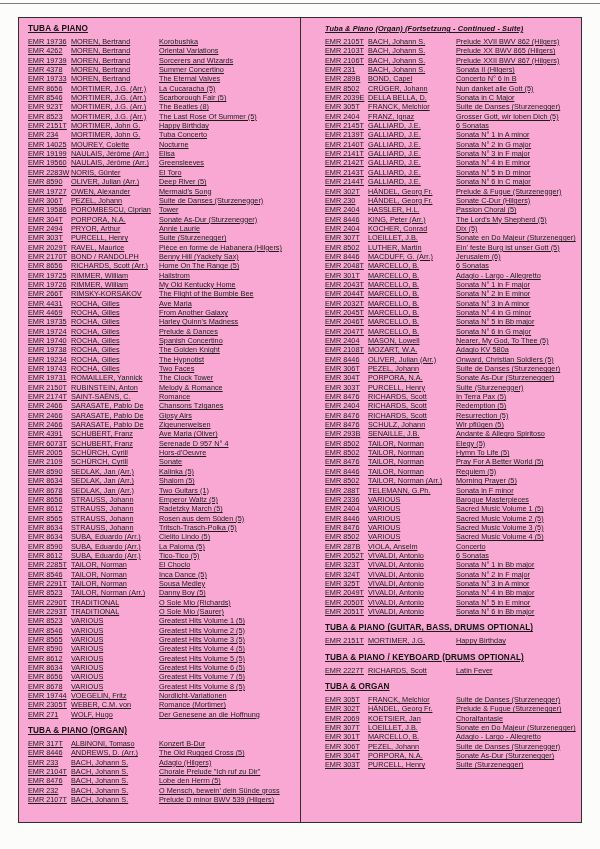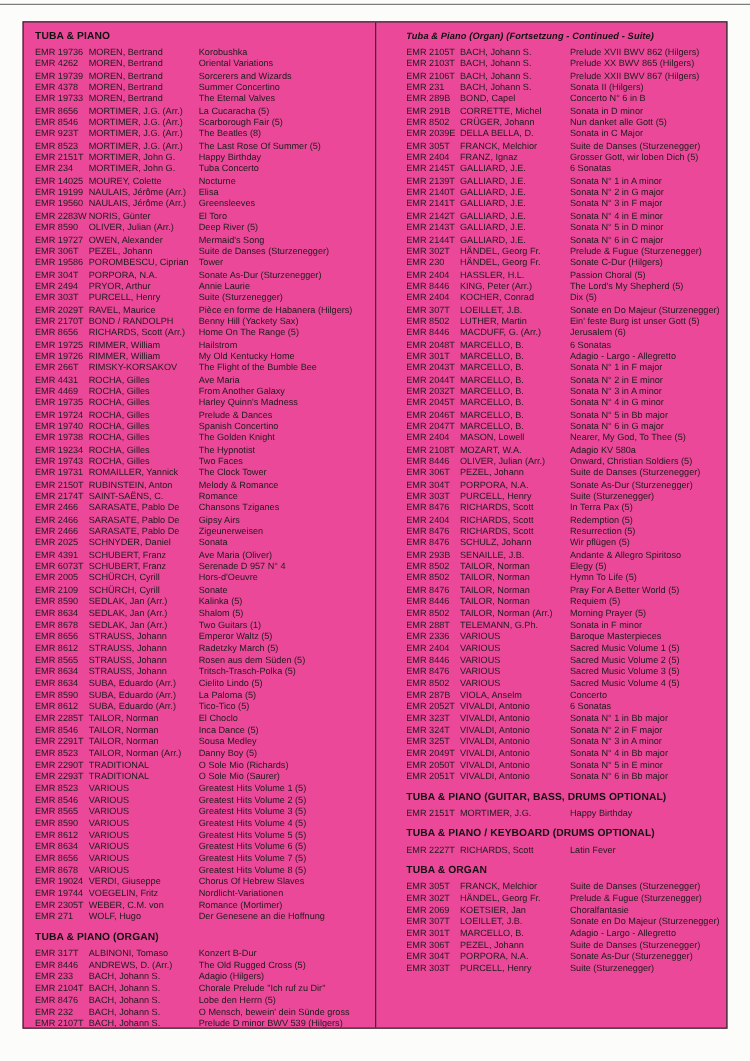--- a/index.html
+++ b/index.html
@@ -12,23 +12,24 @@
     overflow:hidden;
   }
   .page-edge-line {
     position:absolute; top:3px; left:0; width:600px;
     border-top:1.5px solid #7d7d7d;
   }
   .catalog-box {
     position:absolute; left:18px; top:17px;
     width:564px; height:806px;
     border:1.3px solid #2f2f2f;
-    background:#ec4899;
+    background:#f9a8d4;
     box-sizing:border-box;
     display:flex;
+    text-decoration:underline;
   }
   .column {
     width:50%; box-sizing:border-box;
     padding:4px 5px 4px 9px;
     overflow:hidden;
   }
   .column-right { border-left:1.3px solid #2f2f2f;padding-left:24px; }
   .section-title {
     font-size:8.2px; font-weight:bold;
     line-height:10px;
@@ -261,25 +262,20 @@
         <span class="catalog-number">EMR 2466</span>
         <span class="composer">SARASATE, Pablo De</span>
         <span class="title">Gipsy Airs</span>
       </div>
       <div class="row">
         <span class="catalog-number">EMR 2466</span>
         <span class="composer">SARASATE, Pablo De</span>
         <span class="title">Zigeunerweisen</span>
       </div>
       <div class="row">
-        <span class="catalog-number">EMR 2025</span>
-        <span class="composer">SCHNYDER, Daniel</span>
-        <span class="title">Sonata</span>
-      </div>
-      <div class="row">
         <span class="catalog-number">EMR 4391</span>
         <span class="composer">SCHUBERT, Franz</span>
         <span class="title">Ave Maria (Oliver)</span>
       </div>
       <div class="row">
         <span class="catalog-number">EMR 6073T</span>
         <span class="composer">SCHUBERT, Franz</span>
         <span class="title">Serenade D 957 N° 4</span>
       </div>
       <div class="row">
@@ -406,25 +402,20 @@
         <span class="catalog-number">EMR 8656</span>
         <span class="composer">VARIOUS</span>
         <span class="title">Greatest Hits Volume 7 (5)</span>
       </div>
       <div class="row">
         <span class="catalog-number">EMR 8678</span>
         <span class="composer">VARIOUS</span>
         <span class="title">Greatest Hits Volume 8 (5)</span>
       </div>
       <div class="row">
-        <span class="catalog-number">EMR 19024</span>
-        <span class="composer">VERDI, Giuseppe</span>
-        <span class="title">Chorus Of Hebrew Slaves</span>
-      </div>
-      <div class="row">
         <span class="catalog-number">EMR 19744</span>
         <span class="composer">VOEGELIN, Fritz</span>
         <span class="title">Nordlicht-Variationen</span>
       </div>
       <div class="row">
         <span class="catalog-number">EMR 2305T</span>
         <span class="composer">WEBER, C.M. von</span>
         <span class="title">Romance (Mortimer)</span>
       </div>
       <div class="row">
@@ -488,25 +479,20 @@
       </div>
       <div class="row">
         <span class="catalog-number">EMR 231</span>
         <span class="composer">BACH, Johann S.</span>
         <span class="title">Sonata II (Hilgers)</span>
       </div>
       <div class="row">
         <span class="catalog-number">EMR 289B</span>
         <span class="composer">BOND, Capel</span>
         <span class="title">Concerto N° 6 in B</span>
-      </div>
-      <div class="row">
-        <span class="catalog-number">EMR 291B</span>
-        <span class="composer">CORRETTE, Michel</span>
-        <span class="title">Sonata in D minor</span>
       </div>
       <div class="row">
         <span class="catalog-number">EMR 8502</span>
         <span class="composer">CRÜGER, Johann</span>
         <span class="title">Nun danket alle Gott (5)</span>
       </div>
       <div class="row">
         <span class="catalog-number">EMR 2039E</span>
         <span class="composer">DELLA BELLA, D.</span>
         <span class="title">Sonata in C Major</span>

